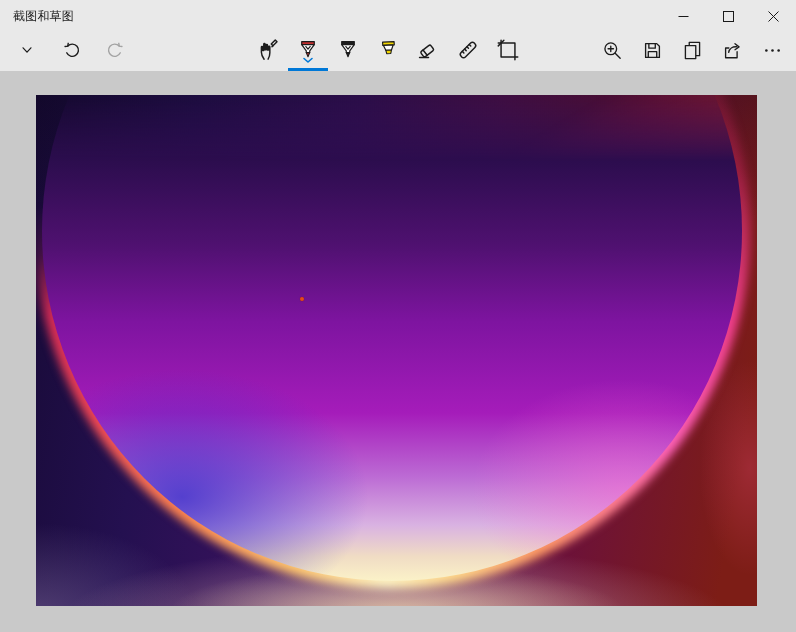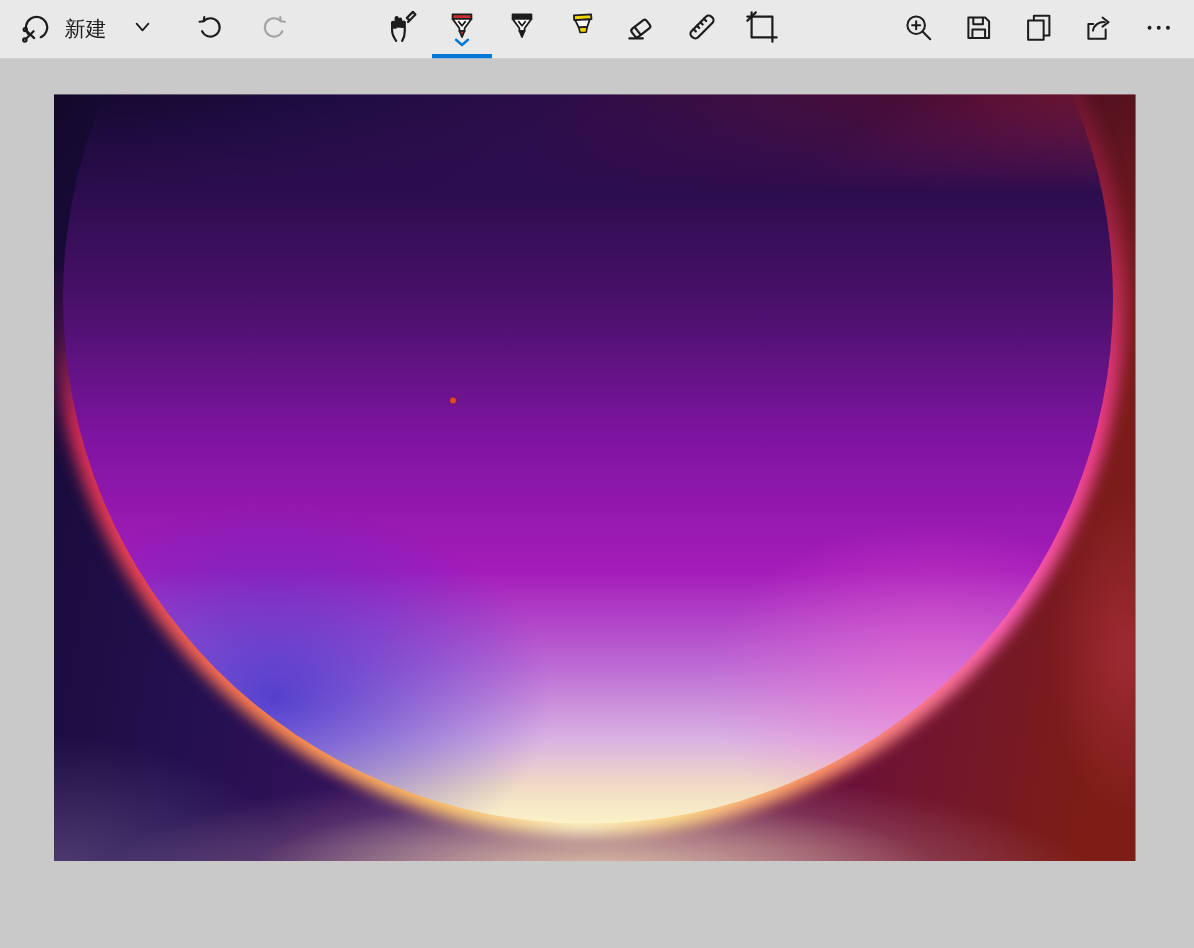--- a/index.html
+++ b/index.html
@@ -91,36 +91,50 @@
     position: absolute; width: 4px; height: 4px; border-radius: 50%;
     z-index: 5; box-shadow: 0 0 1px rgba(120,30,8,.9);
   }
   svg { overflow: visible; }
 </style>
 </head>
 <body>
 
 <div class="window" style="--accent:#0078d7">
 
+  <div class="titlebar">
+    <span class="title">截图和草图</span>
+    <div class="win-controls">
+      <button class="win-btn">
+        <span>
+          <svg width="11" height="11" viewBox="0 0 11 11">
+              <line x1="0.5" y1="5.5" x2="10.5" y2="5.5" stroke="#1a1a1a" stroke-width="1"></line>
+            </svg>
+        </span>
+      </button>
+      <button class="win-btn">
+        <span>
+          <svg width="11" height="11" viewBox="0 0 11 11">
+              <rect x="0.5" y="0.5" width="10" height="10" fill="none" stroke="#1a1a1a" stroke-width="1"></rect>
+            </svg>
+        </span>
+      </button>
+      <button class="win-btn">
+        <span>
+          <svg width="11" height="11" viewBox="0 0 11 11">
+              <path d="M0.5 0.5 L10.5 10.5 M10.5 0.5 L0.5 10.5" stroke="#1a1a1a" stroke-width="1"></path>
+            </svg>
+        </span>
+      </button>
+    </div>
+  </div>
 
   <div class="toolbar">
 
     <div class="tb-left">
-      <button class="new-btn">
-        <span>
-          <svg width="23" height="23" viewBox="0 0 24 24" fill="none" stroke="#1c1c1c" stroke-width="1.5" stroke-linecap="round">
-            <path d="M14.8 18.6 A7.4 7.4 0 1 0 5.9 16.2"></path>
-            <line x1="4.6" y1="19.6" x2="9.8" y2="14.4"></line>
-            <line x1="5.0" y1="14.2" x2="10.2" y2="19.2"></line>
-            <circle cx="3.7" cy="20.5" r="1.15"></circle>
-            <circle cx="4.0" cy="13.3" r="1.15"></circle>
-          </svg>
-        </span>
-        <span class="new-label">新建</span>
-      </button>
       <button class="tb-iconbtn chev-btn">
         <span>
           <svg width="14" height="14" viewBox="0 0 16 16" fill="none" stroke="#1c1c1c" stroke-width="1.4" stroke-linecap="round" stroke-linejoin="round">
             <polyline points="3.5,5.5 8,10.5 12.5,5.5"></polyline>
           </svg>
         </span>
       </button>
       <button class="tb-iconbtn undo-btn">
         <span>
           <svg width="21" height="21" viewBox="0 0 24 24" fill="none" stroke="#1c1c1c" stroke-width="1.6" stroke-linecap="round" stroke-linejoin="round">

